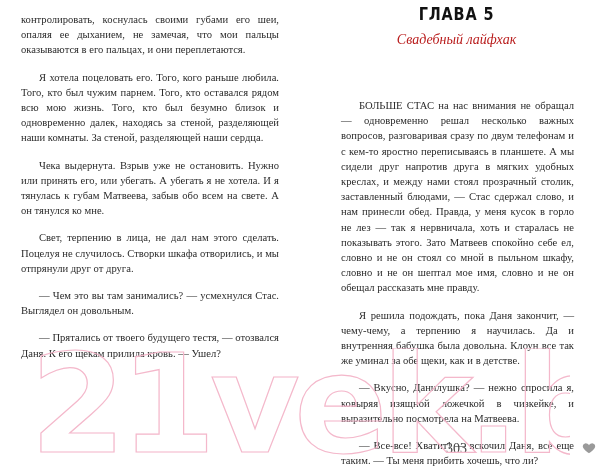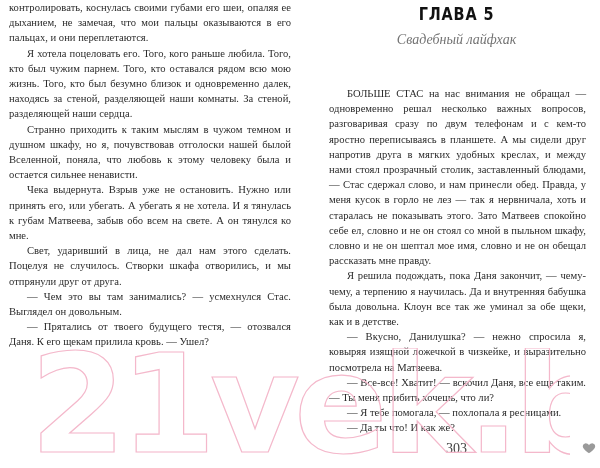--- a/index.html
+++ b/index.html
@@ -6,48 +6,47 @@
   body {
     width: 600px; height: 468px; background: #ffffff; position: relative; overflow: hidden;
     font-family: "Liberation Serif", "DejaVu Serif", serif; color: #2b2b2b;
   }
   .page { position: absolute; top: 0; }
   .page-left { left: 0; width: 291px; }
   .page-right { left: 313px; width: 287px; }
   .text-block { position: absolute; font-size: 10.6px; line-height: 15.2px; }
   .page-left .text-block { left: 9px; top: 0; width: 282px; }
   .page-right .text-block { left: 16px; top: 86px; width: 257px; }
-  p { margin: 0; text-align: justify; text-indent: 18px; }
+  p { margin: 12px; text-align: justify; text-indent: 18px; }
   p.no-indent { text-indent: 0; }
   .chapter-title {
     position: absolute; top: 4px; left: 0; width: 287px; text-align: center;
     font-family: "DejaVu Sans", sans-serif; font-weight: bold; font-size: 17px;
     letter-spacing: 1px; color: #111; transform: scaleX(0.85); transform-origin: center;
   }
   .chapter-subtitle {
     position: absolute; top: 32px; left: 0; width: 287px; text-align: center;
-    font-style: italic; font-size: 14px; color: #737373;
+    font-style: italic; font-size: 14px; color: #b91c1c;
   }
   .page-number {
     position: absolute; top: 441px; left: 0; width: 287px; text-align: center;
     font-size: 14px; color: #444;
   }
   .watermark { position: absolute; left: 30px; top: 348px; width: 540px; height: 112px; pointer-events: none; }
   .heart { position: absolute; left: 582px; top: 441px; width: 14px; height: 14px; }
 </style>
 </head>
 <body>
 
 <div class="page page-left">
   <div class="text-block">
     <p class="no-indent">контролировать, коснулась своими губами его шеи, опаляя ее дыханием, не замечая, что мои пальцы оказываются в его пальцах, и они переплетаются.</p>
     <p>Я хотела поцеловать его. Того, кого раньше любила. Того, кто был чужим парнем. Того, кто оставался рядом всю мою жизнь. Того, кто был безумно близок и одновременно далек, находясь за стеной, разделяющей наши комнаты. За стеной, разделяющей наши сердца.</p>
-    <p>Странно приходить к таким мыслям в чужом темном и душном шкафу, но я, почувствовав отголоски нашей былой Вселенной, поняла, что любовь к этому человеку была и остается сильнее ненависти.</p>
     <p>Чека выдернута. Взрыв уже не остановить. Нужно или принять его, или убегать. А убегать я не хотела. И я тянулась к губам Матвеева, забыв обо всем на свете. А он тянулся ко мне.</p>
-    <p>Свет, ударивший в лица, не дал нам этого сделать. Поцелуя не случилось. Створки шкафа отворились, и мы отпрянули друг от друга.</p>
+    <p>Свет, терпению в лица, не дал нам этого сделать. Поцелуя не случилось. Створки шкафа отворились, и мы отпрянули друг от друга.</p>
     <p>— Чем это вы там занимались? — усмехнулся Стас. Выглядел он довольным.</p>
     <p>— Прятались от твоего будущего тестя, — отозвался Даня. К его щекам прилила кровь. — Ушел?</p>
   </div>
 </div>
 
 <div class="page page-right">
   <div class="chapter-title">ГЛАВА 5</div>
   <div class="chapter-subtitle">Свадебный лайфхак</div>
   <div class="text-block">
     <p>БОЛЬШЕ СТАС на нас внимания не обращал — одновременно решал несколько важных вопросов, разговаривая сразу по двум телефонам и с кем-то яростно переписываясь в планшете. А мы сидели друг напротив друга в мягких удобных креслах, и между нами стоял прозрачный столик, заставленный блюдами, — Стас сдержал слово, и нам принесли обед. Правда, у меня кусок в горло не лез — так я нервничала, хоть и старалась не показывать этого. Зато Матвеев спокойно себе ел, словно и не он стоял со мной в пыльном шкафу, словно и не он шептал мое имя, словно и не он обещал рассказать мне правду.</p>

